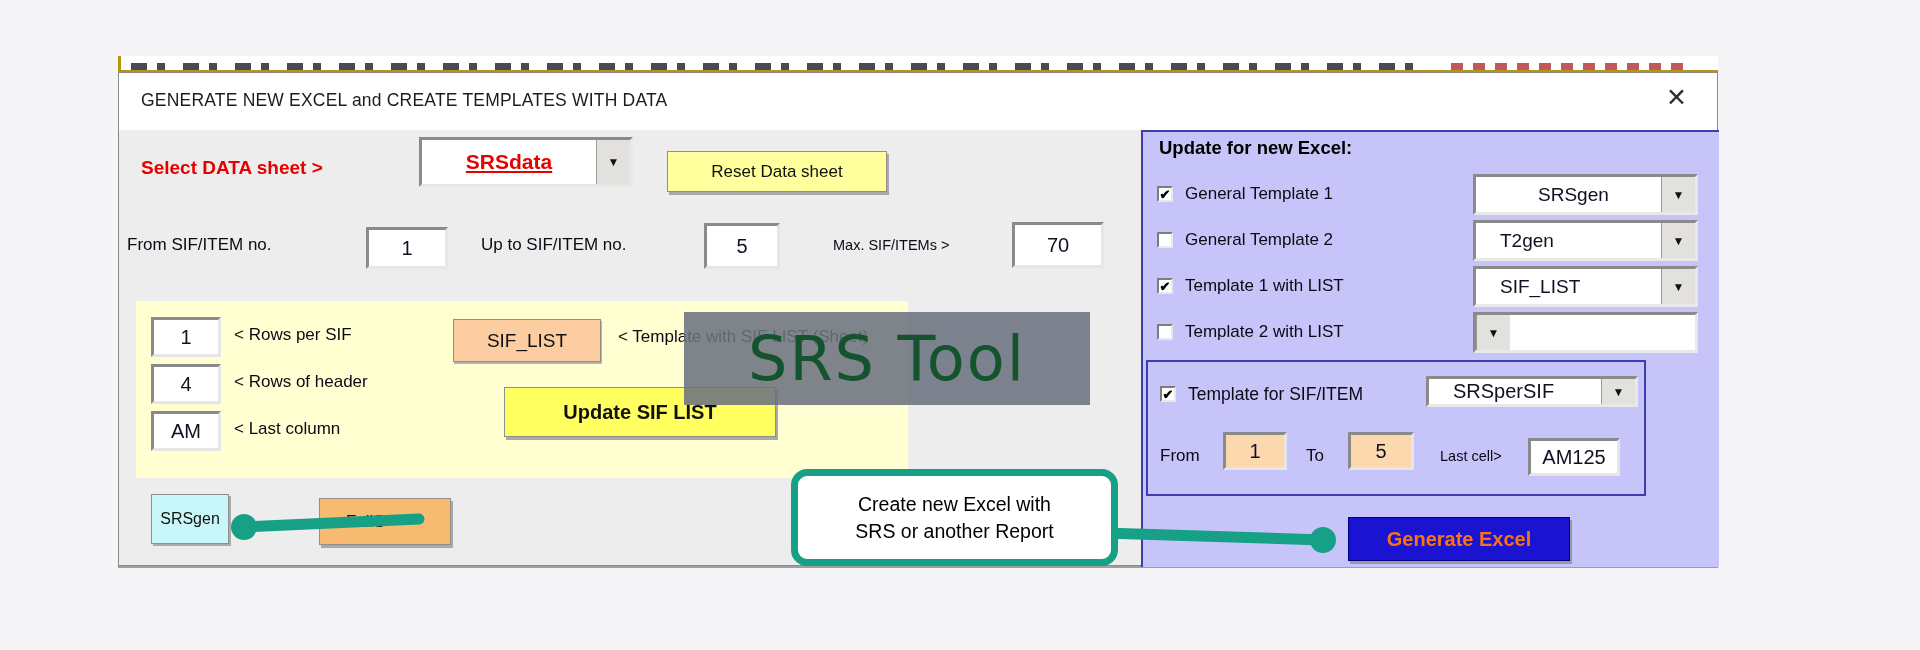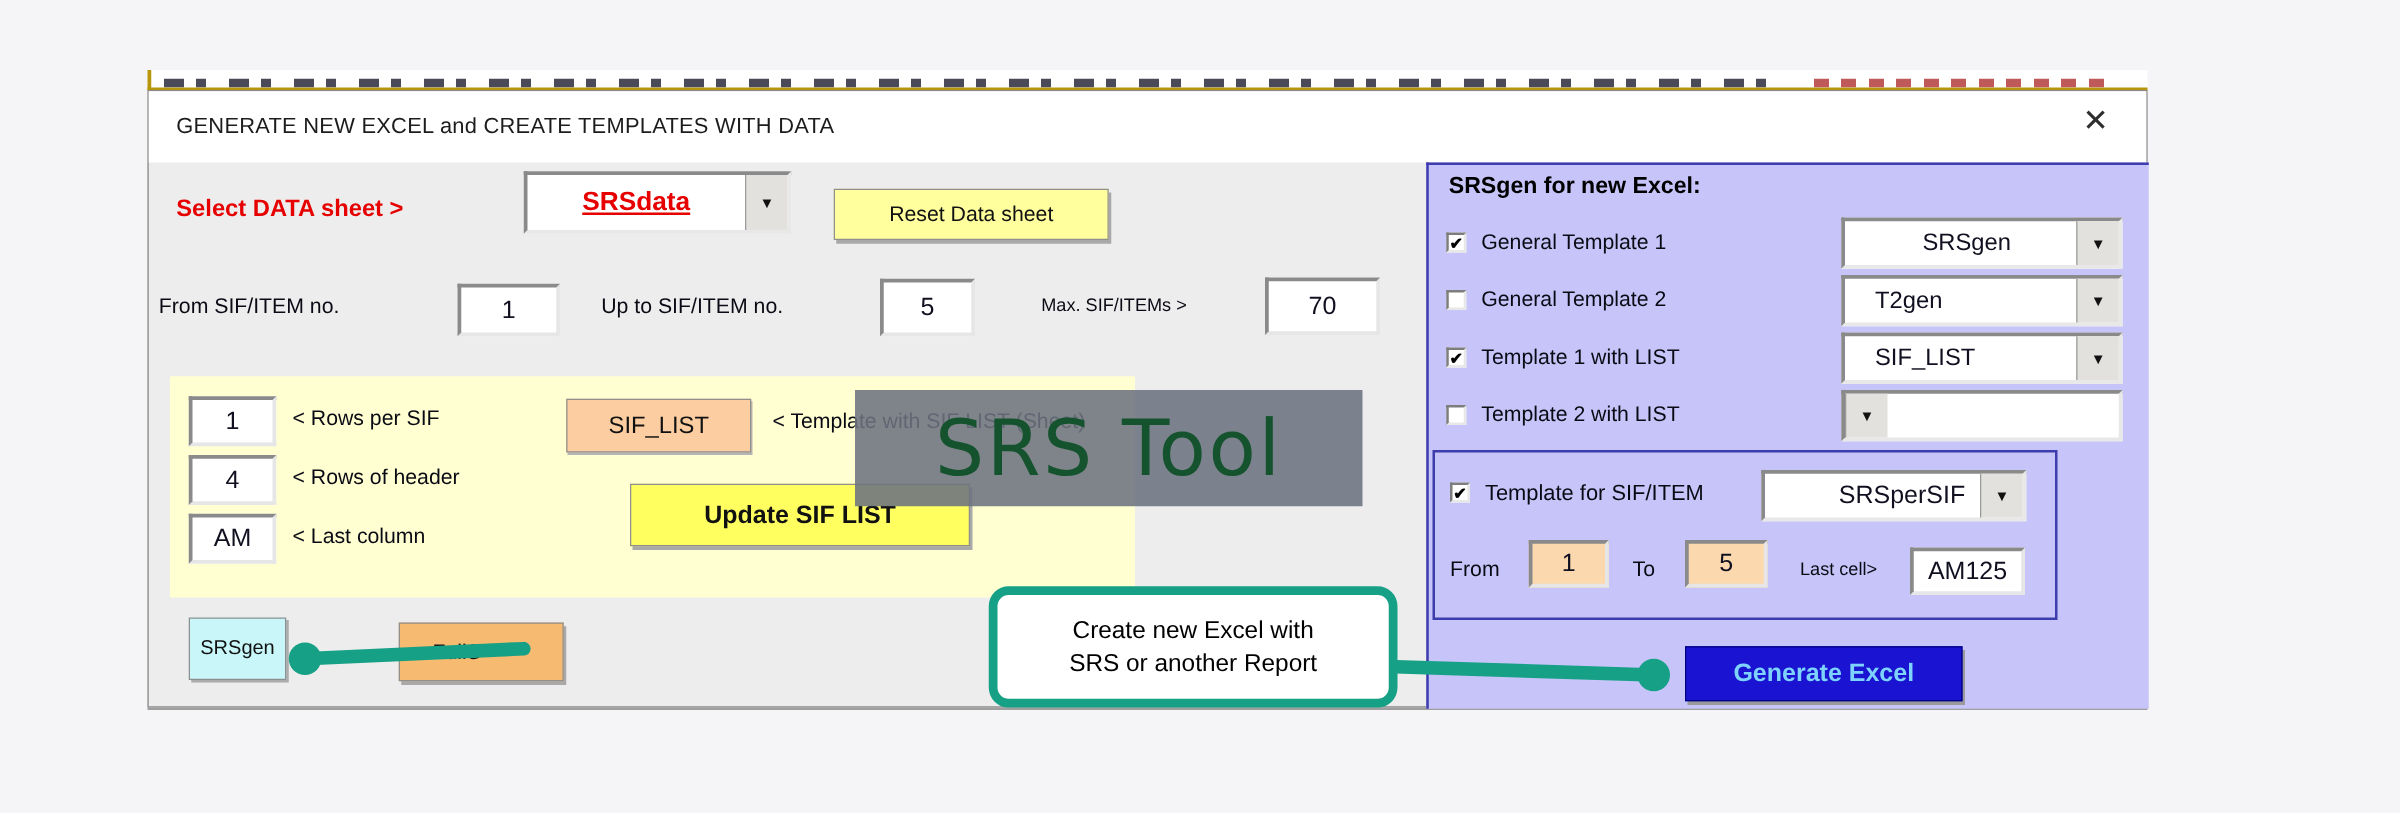--- a/index.html
+++ b/index.html
@@ -73,23 +73,23 @@
   .callout2 { left:672px; top:396px; width:327px; height:97px; }
   .connectors { position:absolute; inset:0; z-index:25; pointer-events:none; }
 
   
   .right-panel { position:absolute; left:1022px; top:57px; width:578px; height:437px; background:#c6c4f8;
     border-top:2px solid #3d3dae; border-left:2px solid #3d3dae; }
   .rp-heading { position:absolute; left:16px; top:5px; font-size:18.5px; font-weight:bold; color:#000; }
   .rp-combo { left:330px; width:225px; height:41px; }
   .rp-combo .combo-value { font-size:19px; }
   .sub-panel { position:absolute; left:3px; top:228px; width:500px; height:136px; border:2px solid #3d3dae; }
-  .sub-combo { left:261px; top:14px; width:212px; height:41px;padding-left:35px; }
+  .sub-combo { left:278px; top:14px; width:212px; height:31px; }
   .btn-generate { left:205px; top:385px; width:222px; height:44px; background:#1b13d2; border:1px solid #000080;
-    color:#7dd3fc; font-weight:bold; font-size:20px; box-shadow:2px 3px 0 #9a9a9a; }
+    color:#f97316; font-weight:bold; font-size:20px; box-shadow:2px 3px 0 #9a9a9a; }
   .small-lbl { font-size:14.5px; }
 </style>
 </head>
 <body>
 
 <div id="screen">
 
   <div class="sheet-sliver">
     <div class="sliver-marks"></div>
     <div class="sliver-marks-red"></div>
@@ -139,21 +139,21 @@
     </svg>
 
     <div class="callout callout2">
       <span>Create new Excel with</span>
       <span>SRS or another Report</span>
     </div>
 
     <div class="watermark">SRS Tool</div>
 
     <div class="right-panel">
-      <div class="rp-heading">SRSgen for new Excel:</div>
+      <div class="rp-heading">Update for new Excel:</div>
 
       <div class="checkbox" style="left:14px; top:54px;">✔</div>
       <div class="lbl" style="left:42px; top:52px;">General Template 1</div>
       <div class="combo rp-combo" style="top:42px;padding-left:38px;">
         <span class="combo-value">SRSgen</span>
         <span class="combo-arrow">▼</span>
       </div>
 
       <div class="checkbox" style="left:14px; top:100px;"></div>
       <div class="lbl" style="left:42px; top:98px;">General Template 2</div>

